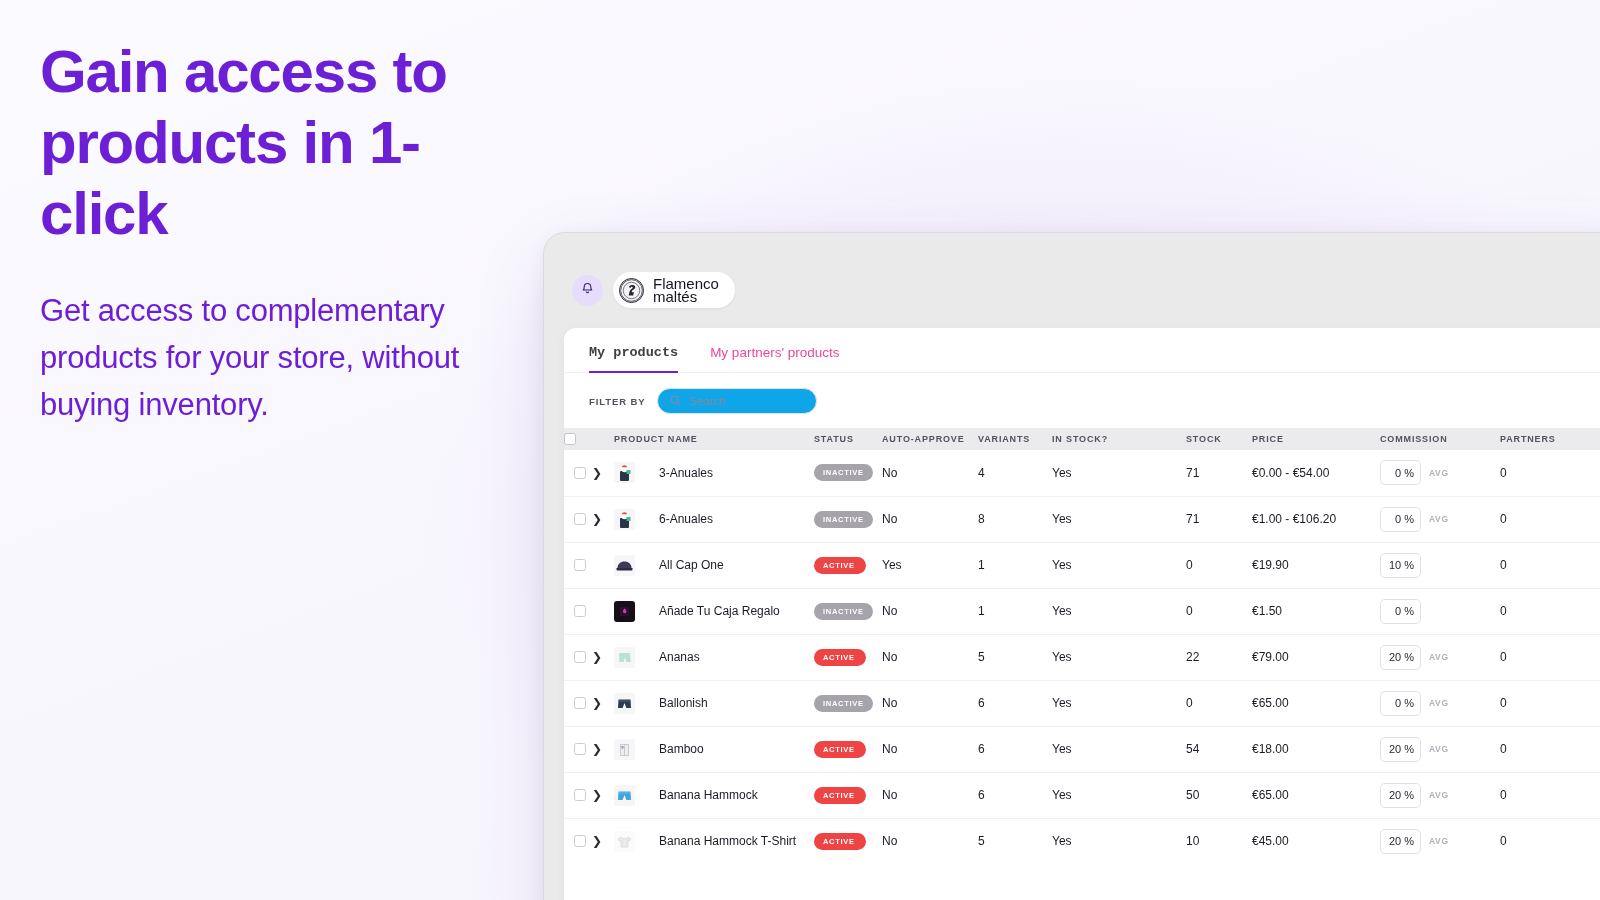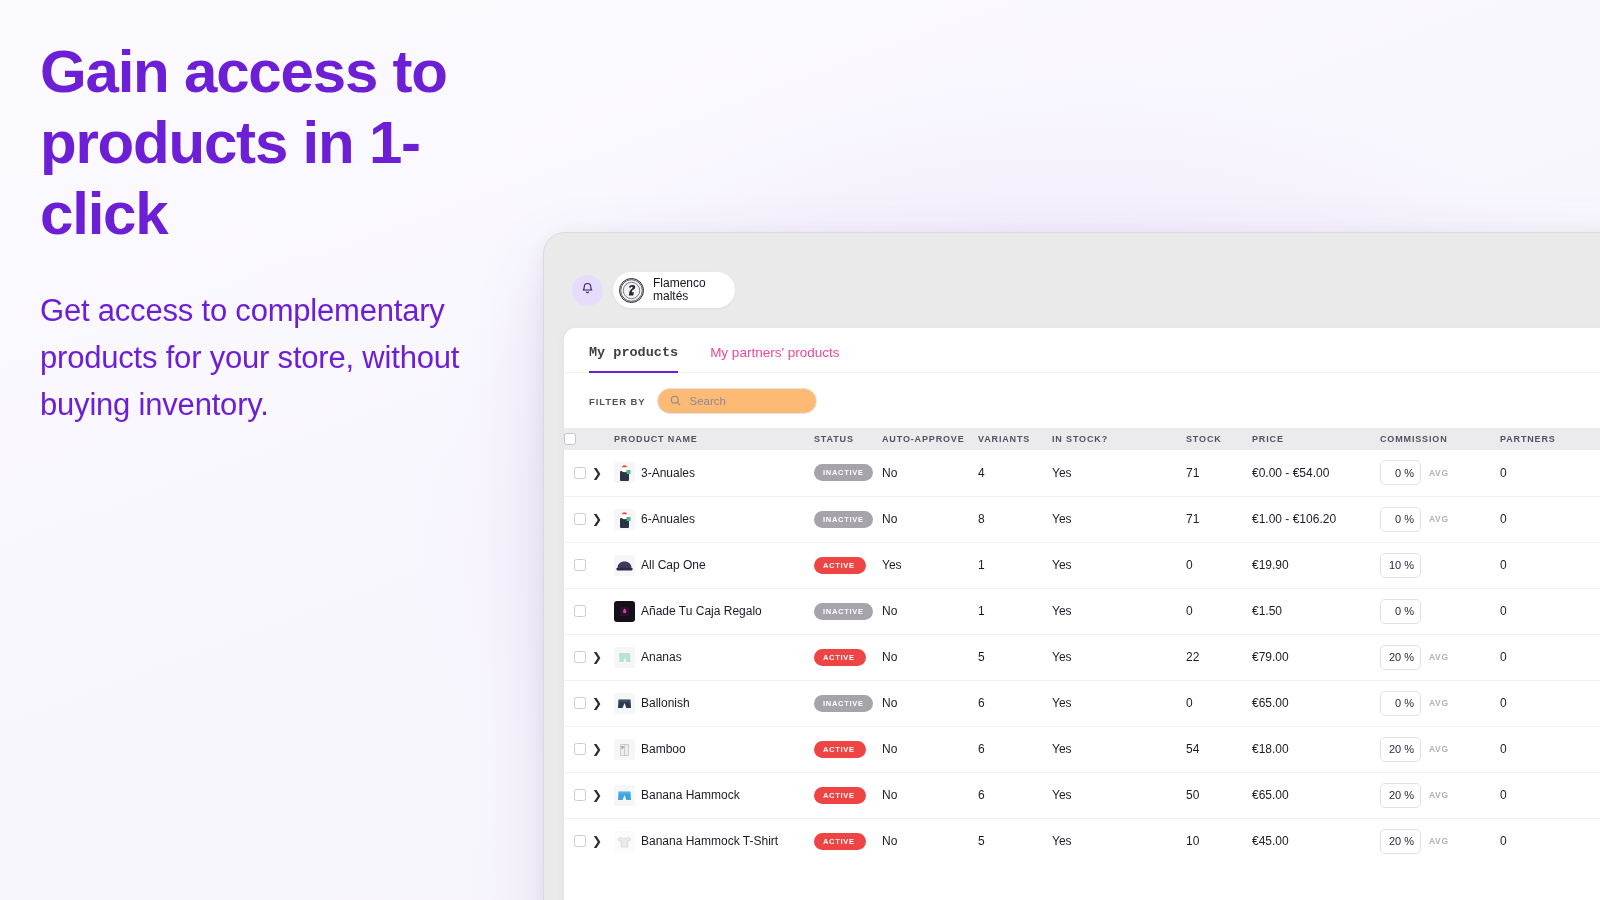--- a/index.html
+++ b/index.html
@@ -93,21 +93,21 @@
   }
   .avatar {
     width: 25px; height: 25px; border-radius: 50%;
     background: #f2f1f4;
     border: 1px solid #2a2733;
     display: flex; align-items: center; justify-content: center;
     overflow: hidden;
     flex: none;
   }
   .profile-name {
-    font-size: 12px;
+    font-size: 15px;
     line-height: 13px;
     color: #17131f;
     max-width: 66px;
   }
 
   
   .card {
     margin: 20px 18px 0 20px;
     background: #ffffff;
     border-radius: 12px 12px 0 0;
@@ -147,21 +147,21 @@
     font-weight: 700;
     letter-spacing: 0.9px;
     color: #55505f;
   }
   .search-box {
     display: flex; align-items: center; gap: 8px;
     width: 160px; height: 26px;
     border: 1px solid #e3e1e7;
     border-radius: 14px;
     padding: 0 12px;
-    background: #fdba74;
+    background: #0ea5e9;
   }
   .search-box input {
     border: none; outline: none;
     font-size: 11.5px;
     color: #1d1a25;
     font-family: inherit;
     width: 100%;
     background: transparent;
   }
   .search-box input::placeholder { color: #8d8896; }
@@ -205,21 +205,21 @@
     width: 12px; height: 12px;
     border: 1px solid #cdcad3;
     border-radius: 2.5px;
     background: #fff;
     display: block;
   }
   .cbx.head { border-color: #c5c2cb; }
 
   .chev { color: #2b2735; font-size: 12px; line-height: 1; display:inline-block; }
 
-  .name-cell { display: flex; align-items: center; gap: 6px; }
+  .name-cell { display: flex; align-items: center; gap: 24px; }
   .thumb {
     width: 21px; height: 21px; border-radius: 3px;
     flex: none;
     background: #f3f2f5;
     overflow: hidden;
     position: relative;
   }
   .pname { font-size: 12px; color: #1d1a25; line-height: 14px; }
 
   .badge {

